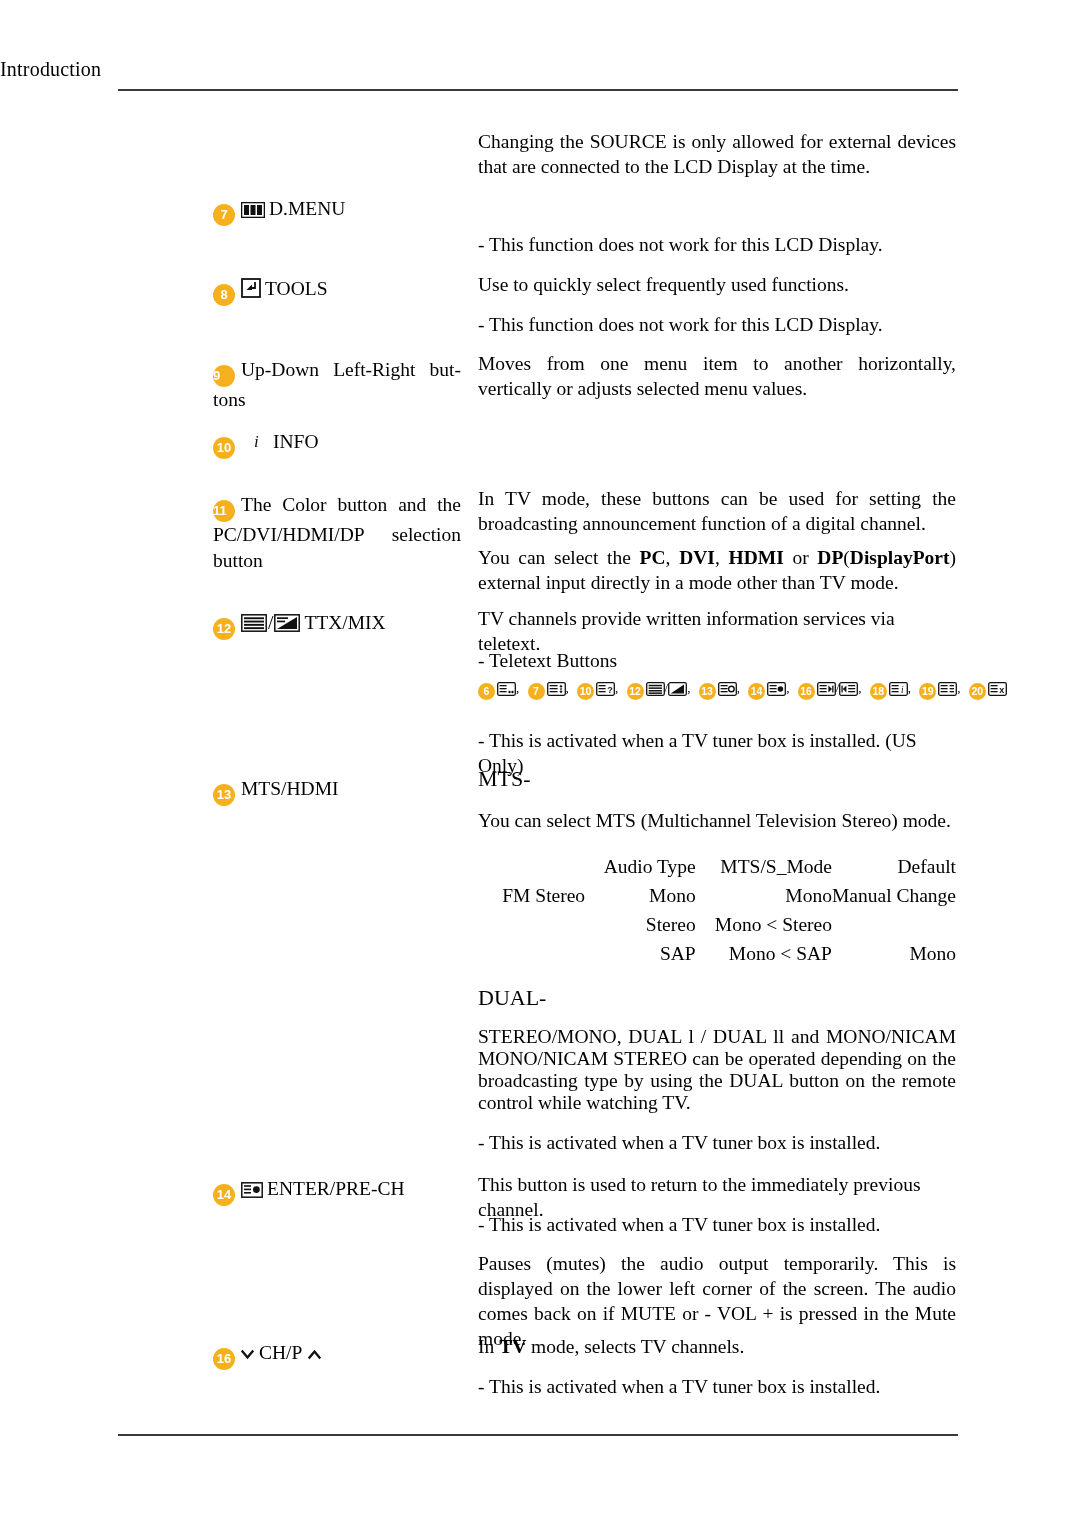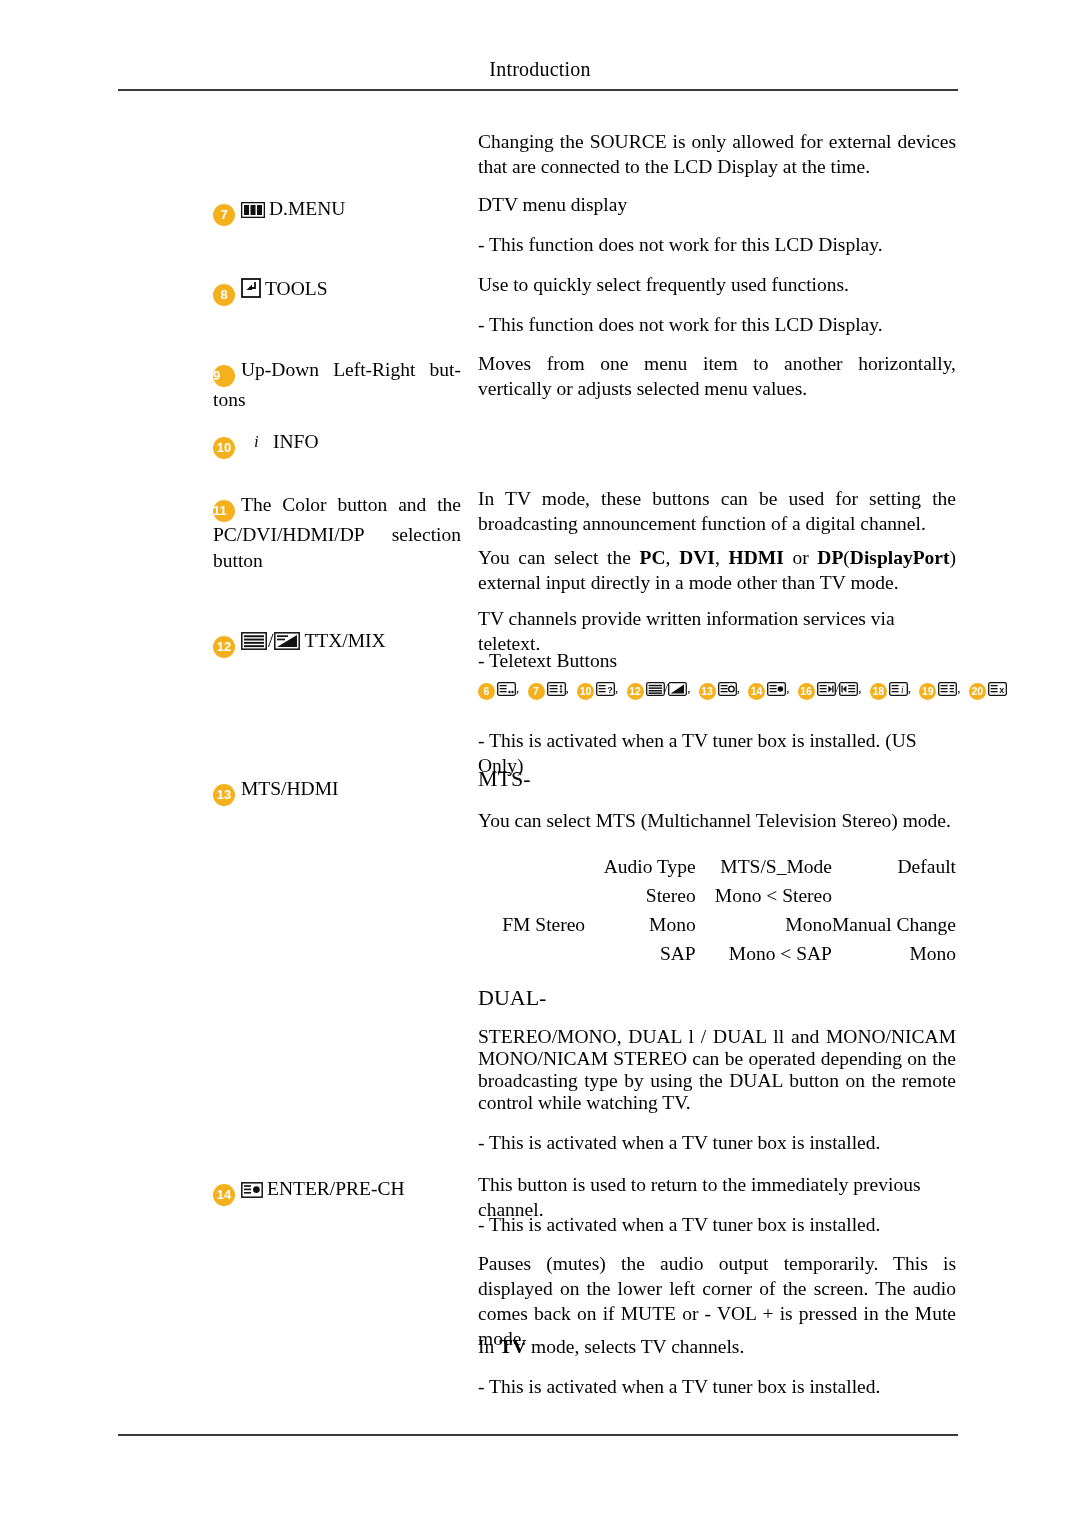--- a/index.html
+++ b/index.html
@@ -20,21 +20,20 @@
     position: absolute;
     inset: 0;
   }
 
   
   .header-title {
     position: absolute;
     top: 58px;
     left: 0;
     width: 1080px;
-    text-align: center;
     font-size: 20px;
     letter-spacing: 0.2px;
   }
   .header-rule {
     position: absolute;
     top: 89px;
     left: 118px;
     width: 840px;
     height: 0;
     border-top: 2px solid #3a3a3a;
@@ -160,21 +159,20 @@
   <div class="para col-right" style="top:129px;">Changing the SOURCE is only allowed for external devices that are connected to the LCD Display at the time.</div>
 
   <div class="label-row" style="top:196px;">
     <span class="badge">7</span><span class="ic"><svg width="24" height="16" viewBox="0 0 24 16">
           <rect x="0.5" y="0.5" width="23" height="15" fill="#ffffff" stroke="#111" stroke-width="1.6"></rect>
           <rect x="3" y="3" width="5" height="10" fill="#111"></rect>
           <rect x="9.5" y="3" width="5" height="10" fill="#111"></rect>
           <rect x="16" y="3" width="5" height="10" fill="#111"></rect>
         </svg></span><span class="lbl">D.MENU</span>
   </div>
-  <div class="para col-right nojust" style="top:192px;">DTV menu display</div>
   <div class="para col-right nojust" style="top:232px;">- This function does not work for this LCD Display.</div>
 
   <div class="label-row" style="top:276px;">
     <span class="badge">8</span><span class="ic"><svg width="20" height="20" viewBox="0 0 20 20">
           <rect x="1" y="1" width="18" height="18" fill="#ffffff" stroke="#111" stroke-width="1.8"></rect>
           <path d="M14 4 L14 10 L8.5 10" fill="none" stroke="#111" stroke-width="1.8"></path>
           <path d="M11 6.5 L5.5 12 L11 12 Z" fill="#111"></path>
           <path d="M4.5 13 L11.5 13 L11.5 6" fill="none" stroke="#111" stroke-width="0"></path>
         </svg></span><span class="lbl">TOOLS</span>
   </div>
@@ -191,21 +189,21 @@
           <text x="3" y="15" font-family="Liberation Serif, serif" font-size="17" font-style="italic" fill="#111">i</text>
         </svg></span><span class="lbl">INFO</span>
   </div>
 
   <div class="label-row justify" style="top:492px; width:248px;">
     <span class="badge">11</span><span>The Color button and the PC/DVI/HDMI/DP selection button</span>
   </div>
   <div class="para col-right" style="top:486px;">In TV mode, these buttons can be used for setting the broadcasting announcement function of a digital channel.</div>
   <div class="para col-right" style="top:545px;"><span>You can select the </span><span class="kw">PC</span>, <span class="kw">DVI</span>, <span class="kw">HDMI</span> or <span class="kw">DP</span>(<span class="kw">DisplayPort</span><span>) external input directly in a mode other than TV mode.</span></div>
 
-  <div class="label-row" style="top:610px;margin-top:18px;">
+  <div class="label-row" style="top:610px;">
     <span class="badge">12</span><span class="ic" style="margin-right:0;"><svg width="26" height="18" viewBox="0 0 26 18">
           <rect x="0.8" y="0.8" width="24.4" height="16.4" fill="#ffffff" stroke="#111" stroke-width="1.5"></rect>
           <rect x="3" y="3.3" width="20" height="1.9" fill="#111"></rect>
           <rect x="3" y="6.6" width="20" height="1.9" fill="#111"></rect>
           <rect x="3" y="9.9" width="20" height="1.9" fill="#111"></rect>
           <rect x="3" y="13.2" width="20" height="1.9" fill="#111"></rect>
         </svg></span><span style="margin:0 1px;">/</span><span class="ic" style="margin-right:4px;"><svg width="26" height="18" viewBox="0 0 26 18">
           <rect x="0.8" y="0.8" width="24.4" height="16.4" fill="#ffffff" stroke="#111" stroke-width="1.5"></rect>
           <path d="M3 15 L23 3 L23 15 Z" fill="#111"></path>
           <rect x="3" y="3.3" width="11" height="1.7" fill="#111"></rect>
@@ -314,30 +312,30 @@
 
   <table class="mts-table" style="top:852px;">
     <tbody>
         <tr>
       <td class="mts-c0"></td>
       <td class="mts-c1">Audio Type</td>
       <td class="mts-c2">MTS/S_Mode</td>
       <td class="mts-c3">Default</td>
     </tr>
     <tr>
+      <td class="mts-c0">FM Stereo</td>
+      <td class="mts-c1">Mono</td>
+      <td class="mts-c2">Mono</td>
+      <td class="mts-c3">Manual Change</td>
+    </tr>
+    <tr>
       <td class="mts-c0"></td>
       <td class="mts-c1">Stereo</td>
       <td class="mts-c2">Mono  &lt; Stereo</td>
       <td class="mts-c3"></td>
-    </tr>
-    <tr>
-      <td class="mts-c0">FM Stereo</td>
-      <td class="mts-c1">Mono</td>
-      <td class="mts-c2">Mono</td>
-      <td class="mts-c3">Manual Change</td>
     </tr>
     <tr>
       <td class="mts-c0"></td>
       <td class="mts-c1">SAP</td>
       <td class="mts-c2">Mono  &lt; SAP</td>
       <td class="mts-c3">Mono</td>
     </tr>
   </tbody>
     </table>
 
@@ -352,17 +350,24 @@
           <rect x="3" y="6.6" width="7" height="1.6" fill="#111"></rect>
           <rect x="3" y="10" width="7" height="1.6" fill="#111"></rect>
           <circle cx="15.4" cy="7.6" r="3.4" fill="#111"></circle>
         </svg></span><span class="lbl">ENTER/PRE-CH</span>
   </div>
   <div class="para col-right nojust" style="top:1172px;">This button is used to return to the immediately previous channel.</div>
   <div class="para col-right nojust" style="top:1212px;">- This is activated when a TV tuner box is installed.</div>
 
   <div class="para col-right" style="top:1251px;">Pauses (mutes) the audio output temporarily. This is displayed on the lower left corner of the screen. The audio comes back on if MUTE or - VOL + is pressed in the Mute mode.</div>
 
+  <div class="label-row" style="top:1340px;">
+    <span class="badge">16</span><span class="ic" style="margin-right:5px;vertical-align:-1px;"><svg width="13" height="11" viewBox="0 0 13 11">
+          <path d="M1.5 2.5 L6.5 8.5 L11.5 2.5" fill="none" stroke="#111" stroke-width="2.4" stroke-linecap="square"></path>
+        </svg></span><span class="lbl">CH/P</span><span class="ic" style="margin-left:6px;margin-right:0;vertical-align:-1px;"><svg width="13" height="11" viewBox="0 0 13 11">
+          <path d="M1.5 8.5 L6.5 2.5 L11.5 8.5" fill="none" stroke="#111" stroke-width="2.4" stroke-linecap="square"></path>
+        </svg></span>
+  </div>
   <div class="para col-right nojust" style="top:1334px;"><span>In </span><span class="kw">TV</span><span> mode, selects TV channels.</span></div>
   <div class="para col-right nojust" style="top:1374px;">- This is activated when a TV tuner box is installed.</div>
 
   <div class="footer-rule"></div>
 </div>
 
 </body></html>

